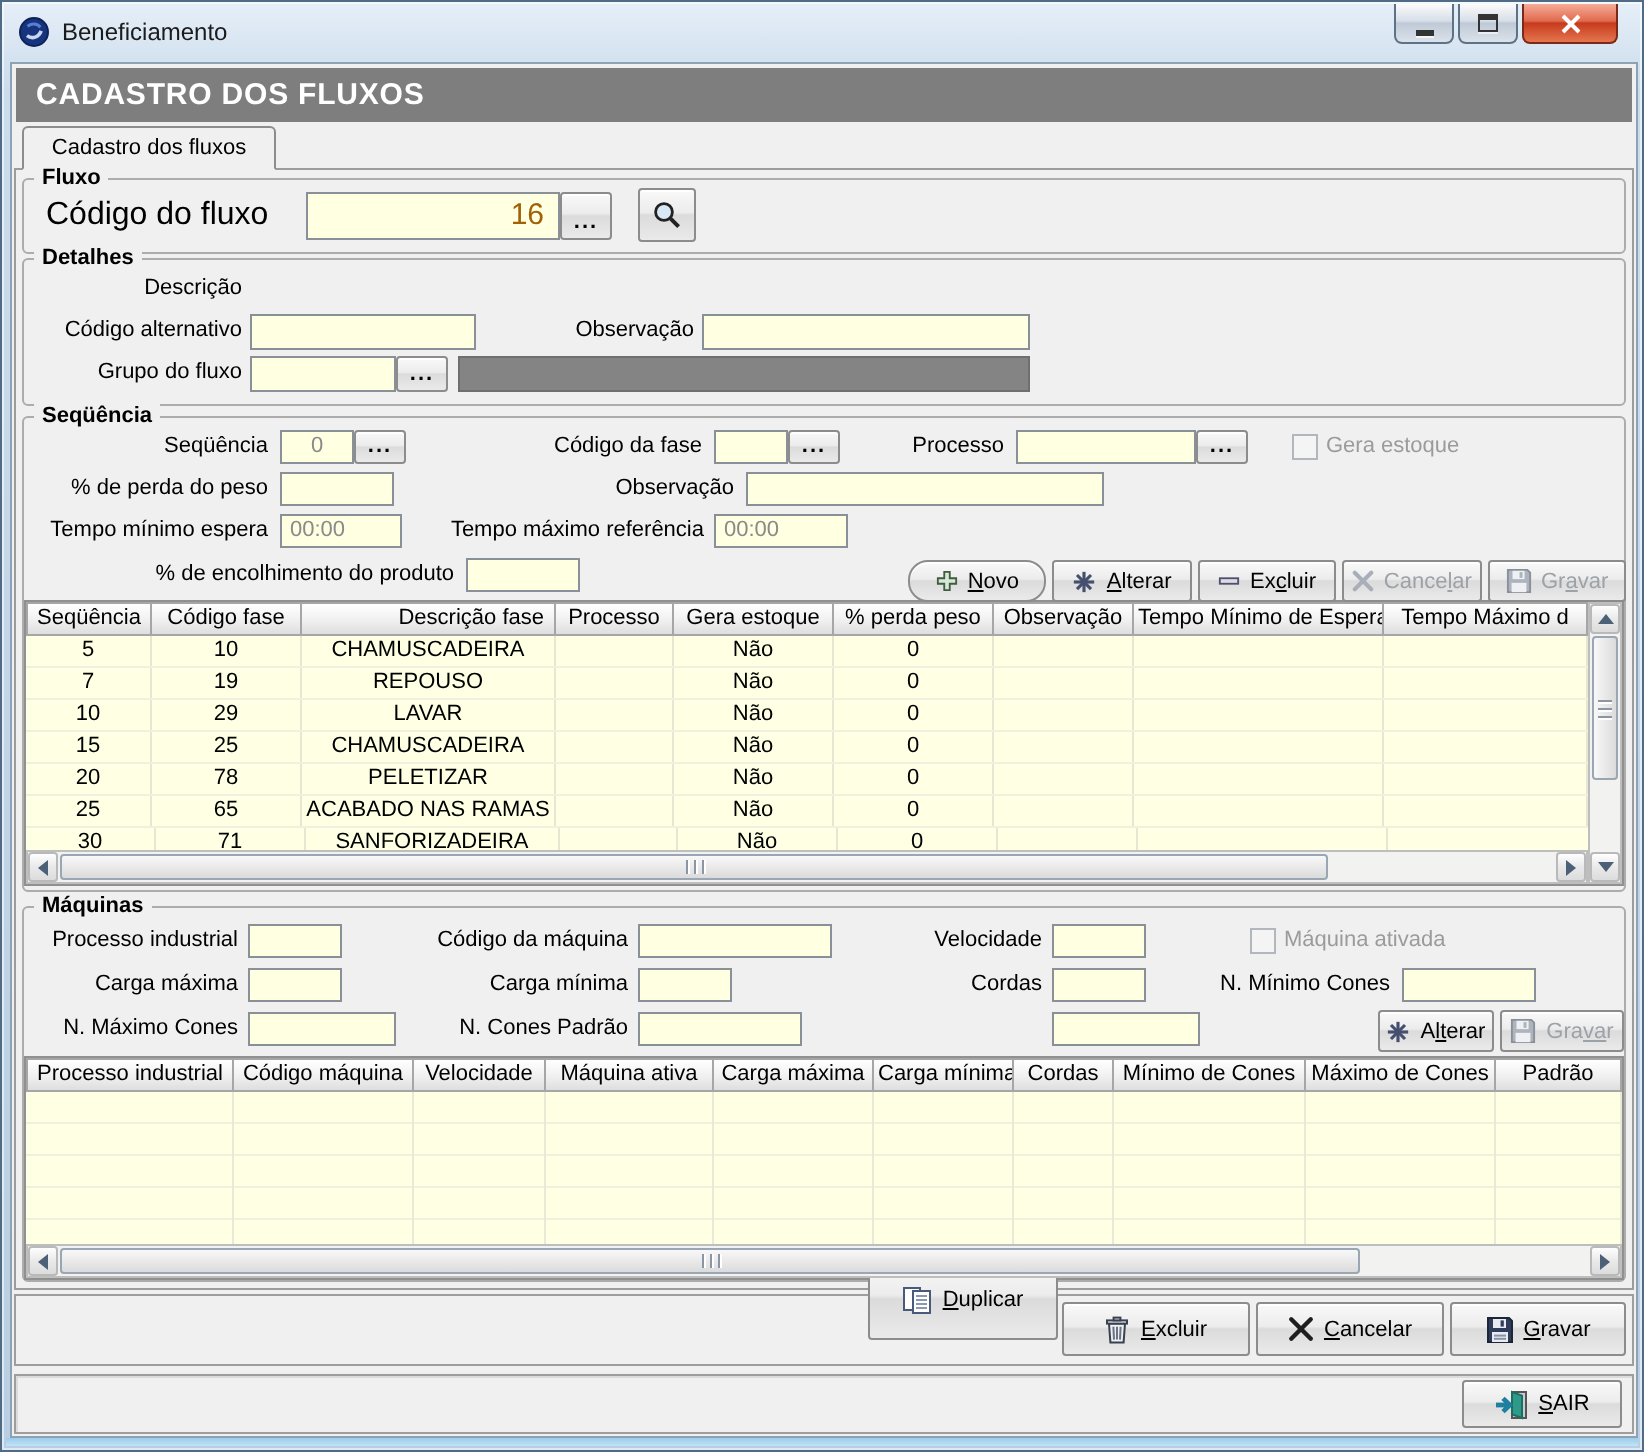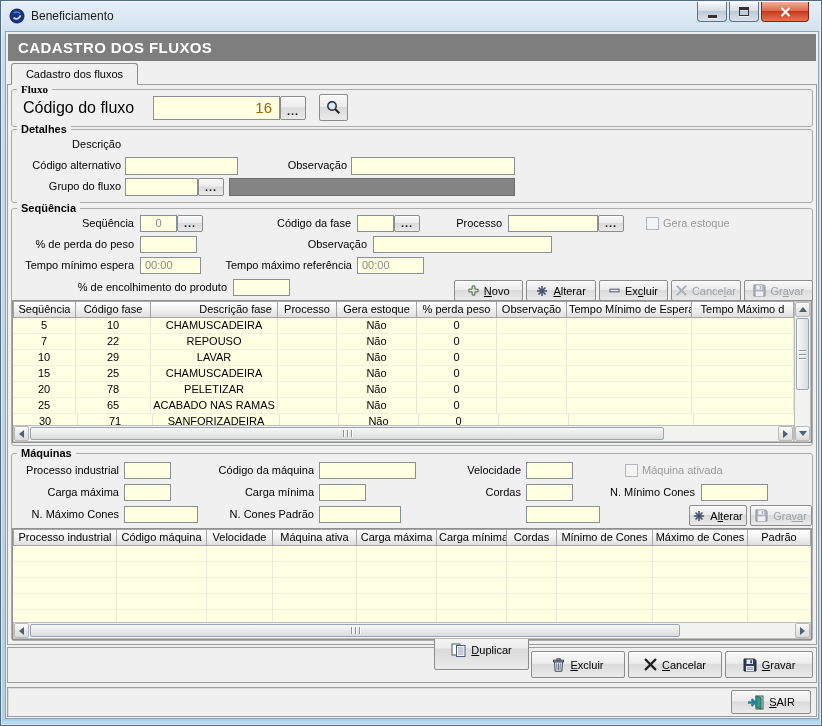--- a/index.html
+++ b/index.html
@@ -100,21 +100,21 @@
     </svg>
   </div>
 
   <div class="abs clientbg"></div>
 
   <div class="abs hdrbar" style="left:7px;top:33px;width:808px;height:27px;">CADASTRO DOS FLUXOS</div>
   <div class="abs tab" style="left:10px;top:62px;width:127px;height:22px;">Cadastro dos fluxos</div>
   <div class="abs tabpage" style="left:6px;top:83px;width:810px;height:561px;"></div>
 
   <div class="abs group" style="left:10px;top:88px;width:802px;height:38px;"></div>
-  <div class="abs legend" style="left:16px;top:82px;font-family:Liberation Serif, serif;">Fluxo</div>
+  <div class="abs legend" style="left:16px;top:82px;">Fluxo</div>
   <div class="abs" style="left:22px;top:98px;font-size:16px;z-index:4;">Código do fluxo</div>
   <div class="abs fld big" style="left:152px;top:95px;width:127px;height:24px;">16</div>
   <div class="abs btn dots" style="left:279px;top:95px;width:26px;height:24px;">...</div>
   <div class="abs btn" style="left:318px;top:93px;width:29px;height:27px;">
     <svg class="ic" width="15" height="15" viewBox="0 0 15 15">
       <circle cx="6" cy="6" r="4.2" fill="#D8E8F4" stroke="#222" stroke-width="1.4"></circle>
       <line x1="9.3" y1="9.3" x2="13.3" y2="13.3" stroke="#222" stroke-width="2"></line>
     </svg>
   </div>
 
@@ -148,21 +148,21 @@
   <div class="abs lbl" style="left:260px;top:235px;width:106px;">Observação</div>
   <div class="abs fld" style="left:372px;top:235px;width:179px;height:17px;"></div>
   <div class="abs lbl" style="left:16px;top:256px;width:117px;">Tempo mínimo espera</div>
   <div class="abs fld dim" style="left:139px;top:256px;width:61px;height:17px;">00:00</div>
   <div class="abs lbl" style="left:216px;top:256px;width:135px;">Tempo máximo referência</div>
   <div class="abs fld dim" style="left:356px;top:256px;width:67px;height:17px;">00:00</div>
   <div class="abs lbl" style="left:30px;top:278px;width:196px;">% de encolhimento do produto</div>
   <div class="abs fld" style="left:232px;top:278px;width:57px;height:17px;"></div>
 
   <div class="abs" style="left:453px;top:279px;width:359px;height:21px;display:flex;gap:3px;z-index:4;">
-    <div class="btn" style="flex:1;">
+    <div class="btn" style="flex:1;border-radius:10px;">
       <svg class="ic" width="11" height="11" viewBox="0 0 12 12">
         <path d="M4.5 1h3v3.5H11v3H7.5V11h-3V7.5H1v-3h3.5z" fill="#D9E6D9" stroke="#3E5E3E"></path>
       </svg>
       <span><span></span><span class="mn">N</span><span>ovo</span></span>
     </div>
     <div class="btn" style="flex:1;">
       <svg class="ic" width="12" height="12" viewBox="0 0 13 13">
         <g stroke="#44506E" stroke-width="1.7">
             <line x1="6.5" y1="1" x2="6.5" y2="12"></line>
             <line x1="1" y1="6.5" x2="12" y2="6.5"></line>
@@ -217,21 +217,21 @@
         <div class="td" style="width: 127px;">CHAMUSCADEIRA</div>
         <div class="td" style="width: 59px;"></div>
         <div class="td" style="width: 80px;">Não</div>
         <div class="td" style="width: 80px;">0</div>
         <div class="td" style="width: 70px;"></div>
         <div class="td" style="width: 125px;"></div>
         <div class="td" style="width: 102px;"></div>
       </div>
       <div class="trow">
         <div class="td" style="width: 63px;">7</div>
-        <div class="td" style="width: 75px;">22</div>
+        <div class="td" style="width: 75px;">19</div>
         <div class="td" style="width: 127px;">REPOUSO</div>
         <div class="td" style="width: 59px;"></div>
         <div class="td" style="width: 80px;">Não</div>
         <div class="td" style="width: 80px;">0</div>
         <div class="td" style="width: 70px;"></div>
         <div class="td" style="width: 125px;"></div>
         <div class="td" style="width: 102px;"></div>
       </div>
       <div class="trow">
         <div class="td" style="width: 63px;">10</div>

